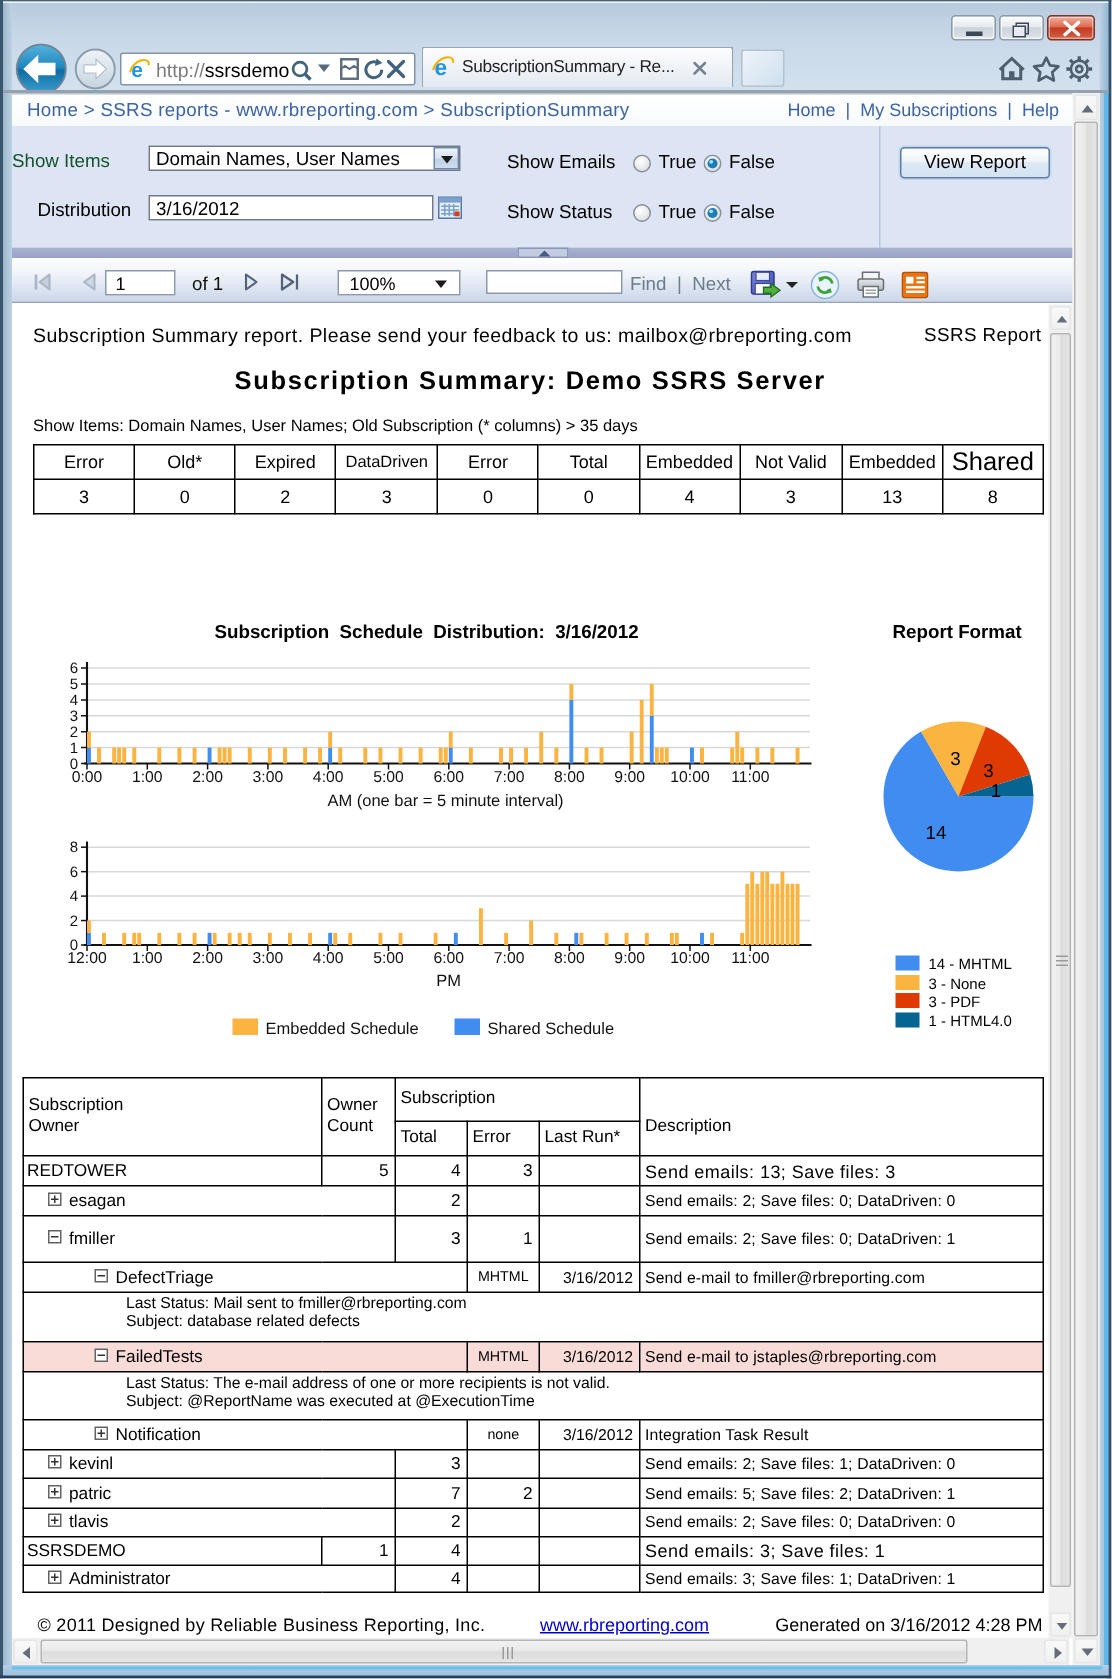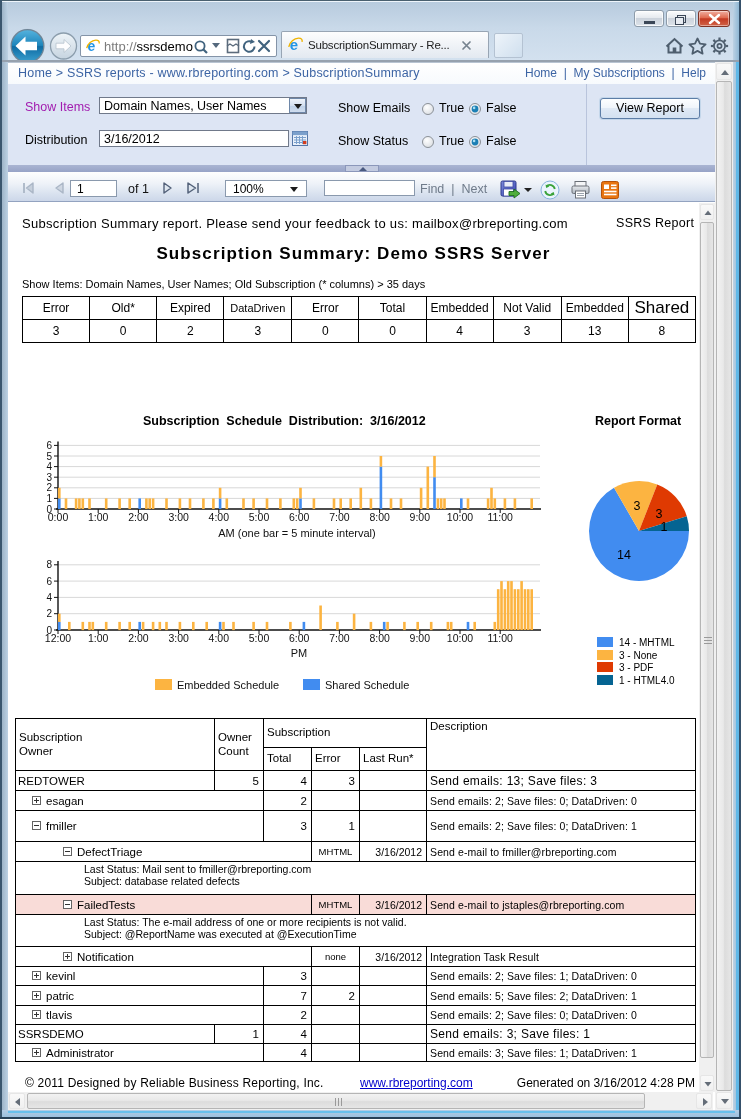--- a/index.html
+++ b/index.html
@@ -128,21 +128,21 @@
 <line x1="15.6" y1="2.9" x2="13.8" y2="4.7"></line>
       <line x1="5.2" y1="13.3" x2="3.4" y2="15.1"></line>
 </g>
   </svg>
 <div class="abs" style="left:8px;top:62px;width:725px;height:1048px;background:#fff"></div>
 <div class="abs" style="left:8px;top:62px;width:707px;height:22px;background:linear-gradient(#ffffff,#f7fafd);border-top:1px solid #b8c4d2"></div>
 <div class="abs" style="left:18px;top:66px;font-size:12.5px;letter-spacing:0.2px;color:#3c64a4">Home &gt; SSRS reports - www.rbreporting.com &gt; SubscriptionSummary</div>
 <div class="abs" style="left:0;top:66px;width:706px;text-align:right;font-size:12px;color:#3c64a4">Home&nbsp; | &nbsp;My Subscriptions&nbsp; | &nbsp;Help</div>
 <div class="abs" style="left:8px;top:84px;width:707px;height:81px;background:#dde5f4"></div>
 <div class="abs" style="left:586px;top:84px;width:1px;height:81px;background:#b9c4dc"></div>
-<div class="abs" style="left:25px;top:100px;font-size:12.5px;color:#a21caf">Show Items</div>
+<div class="abs" style="left:8px;top:100px;font-size:12.5px;color:#14532d">Show Items</div>
 <div class="abs" style="left:99px;top:97px;width:208px;height:17px;background:#fff;border:1px solid #70798a"></div>
 <div class="abs" style="left:104px;top:99px;font-size:12.5px;color:#000">Domain Names, User Names</div>
 <div class="abs" style="left:289px;top:98px;width:17px;height:15px;background:linear-gradient(#eef3fa,#d4e0f0 50%,#bfd2e8 55%,#cfdcee);border:1px solid #6e87a8">
     <div class="abs" style="left:4px;top:5px;width:0;height:0;border-left:4px solid transparent;border-right:4px solid transparent;border-top:5px solid #1a1a1a"></div>
   </div>
 <div class="abs" style="left:25px;top:133px;font-size:12.5px;color:#000">Distribution</div>
 <div class="abs" style="left:99px;top:130px;width:190px;height:17px;background:#fff;border:1px solid #70798a"></div>
 <div class="abs" style="left:104px;top:132px;font-size:12.5px;color:#000">3/16/2012</div>
 <svg class="abs" style="left:292px;top:130px" width="17" height="17">
     <rect x="0.5" y="1.5" width="15" height="14" fill="#e8f0fa" stroke="#5577a8"></rect>
@@ -564,21 +564,21 @@
       <col style="width:48px">
       <col style="width:48px">
       <col style="width:67px">
       <col style="width:269px">
     </colgroup>
 <tbody>
       <tr style="height:29px">
         <td rowspan="2" class="c" style="font-size:11.5px">Subscription<br>Owner</td>
         <td rowspan="2" class="c" style="font-size:11.5px">Owner<br>Count</td>
         <td colspan="3" class="c" style="font-size:11.5px">Subscription</td>
-        <td rowspan="2" class="c" style="font-size:11.5px;vertical-align:top;padding-top:1px">Description</td>
+        <td rowspan="2" class="c" style="font-size:11.5px;vertical-align:top;padding-top:26px">Description</td>
       </tr>
 <tr style="height:23px">
         <td class="c" style="font-size:11.5px">Total</td>
         <td class="c" style="font-size:11.5px">Error</td>
         <td class="c" style="font-size:11.5px">Last Run*</td>
       </tr>
 <tr style="height:20px">
         <td class="o1">REDTOWER</td>
         <td class="n">5</td>
         <td class="n">4</td>

